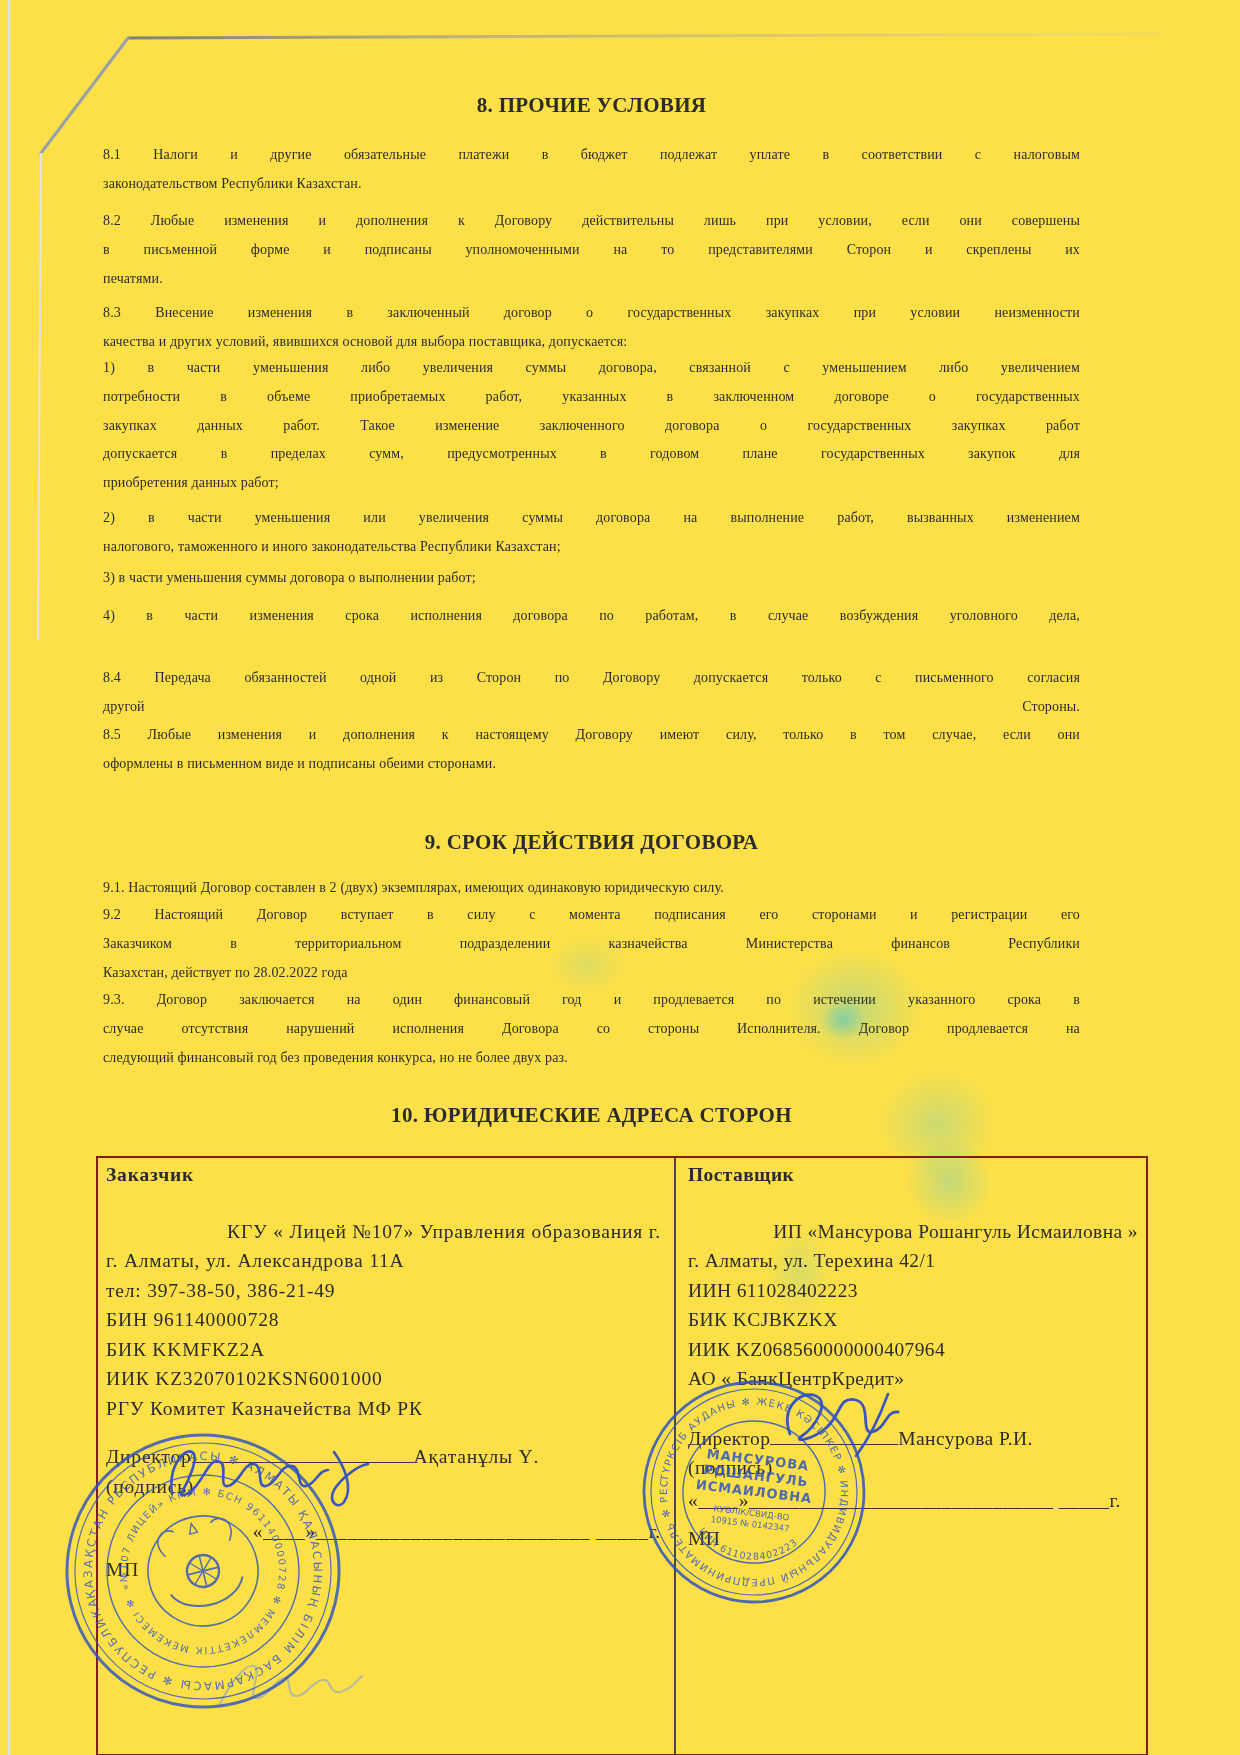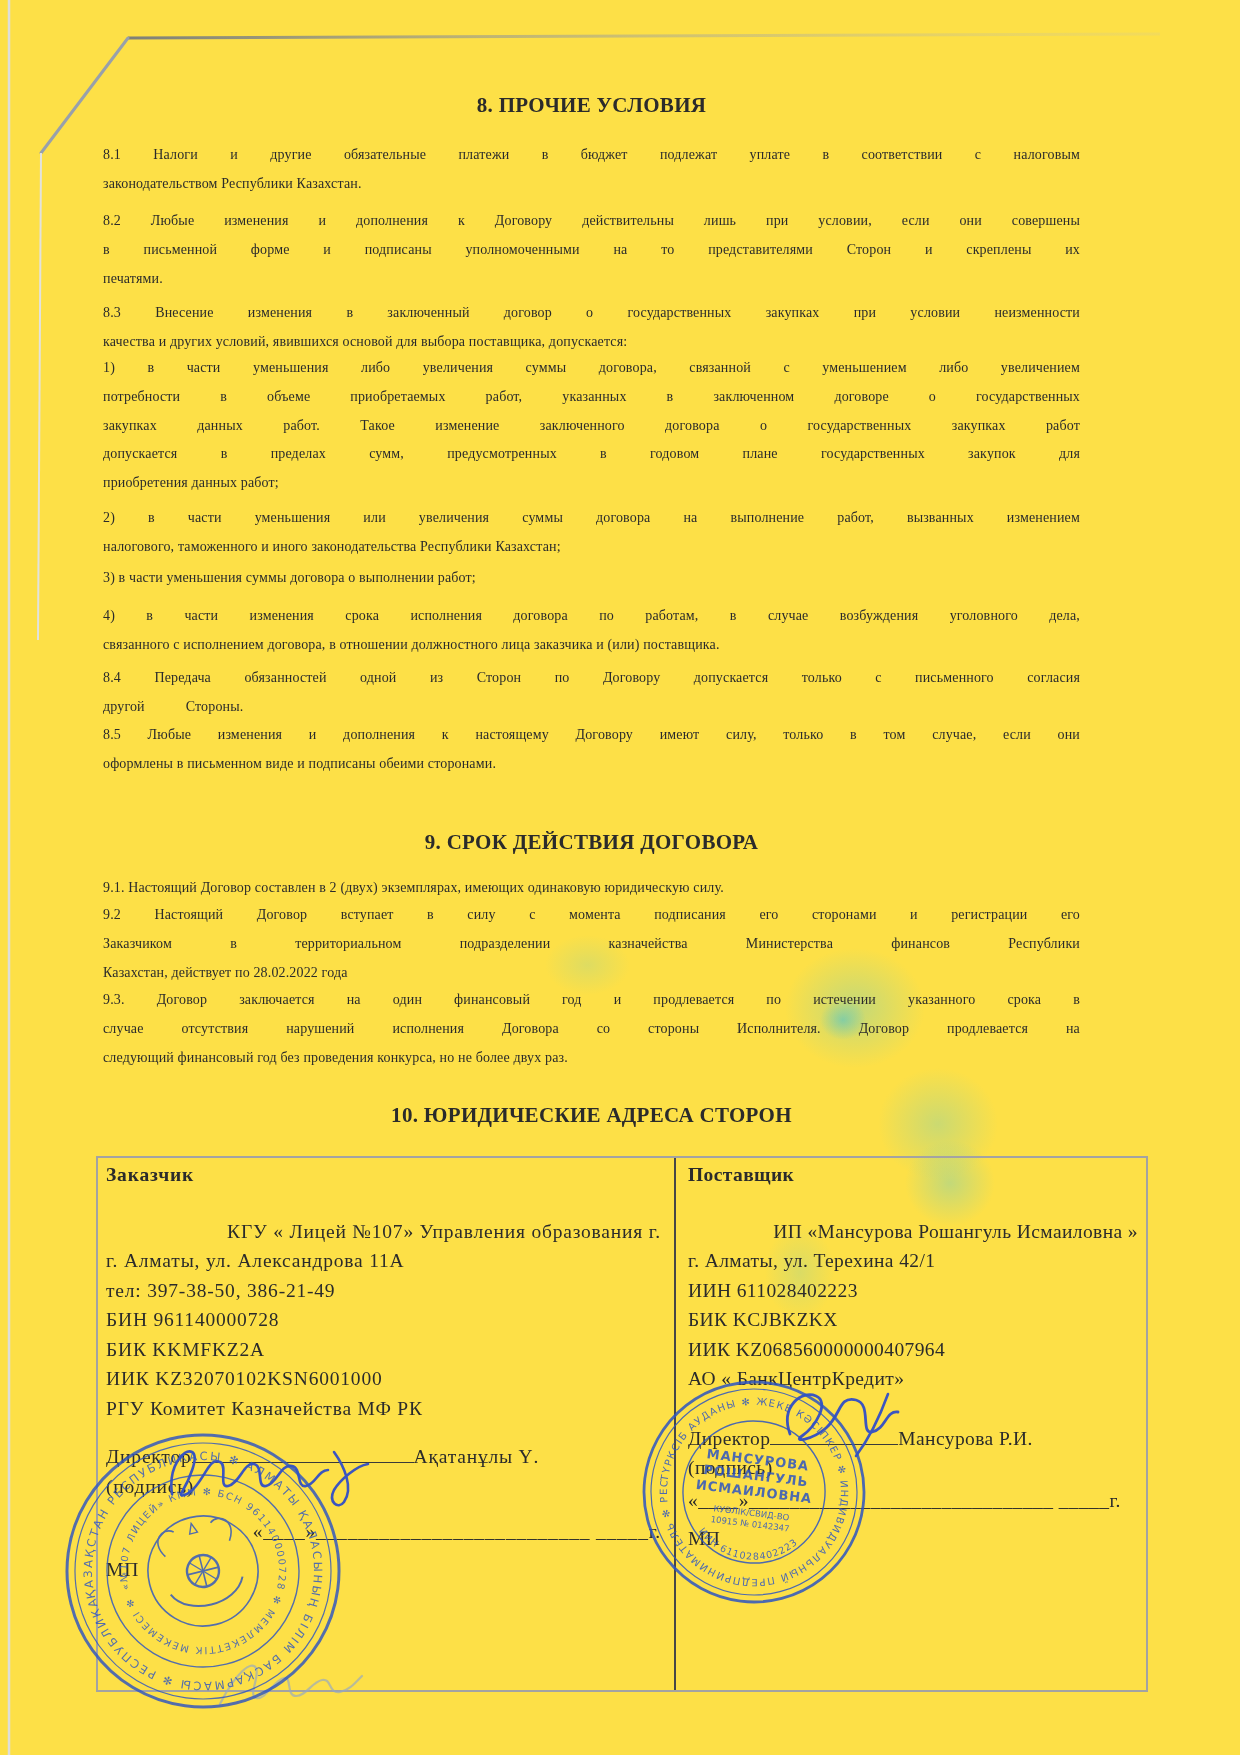--- a/index.html
+++ b/index.html
@@ -5,23 +5,23 @@
   html,body{margin:0;padding:0;background:#e8e8e6;}
   .page{
     position:relative;width:1240px;height:1755px;margin:0 auto;
     background:#fde047;overflow:hidden;
     font-family:"Liberation Serif","DejaVu Serif",serif;color:#2b2b2b;
   }
   .para{position:absolute;left:103px;width:977px;font-size:14px;line-height:28.8px;letter-spacing:.15px;}
   .ln{min-height:28.8px;}
   .j{text-align:justify;text-align-last:justify;}
   .hd{position:absolute;left:103px;width:977px;text-align:center;font-weight:bold;font-size:21px;letter-spacing:.3px;}
-  .splitline{display:flex;justify-content:flex-start;gap:41px;}
+  .splitline{display:flex;justify-content:space-between;gap:41px;}
   
-  .addr-table{position:absolute;left:96px;top:1156px;width:1052px;height:536px;border:2px solid #a3a3a3;box-sizing:border-box;background:transparent;}
+  .addr-table{position:absolute;left:96px;top:1156px;width:1052px;height:600px;border:2px solid #7f1d1d;box-sizing:border-box;background:transparent;}
   .addr-divider{position:absolute;left:576px;top:0;width:2px;height:100%;background:#474747;}
   .cell{position:absolute;top:2px;font-size:19.5px;line-height:29.5px;}
   .cell-left{left:8px;width:555px;letter-spacing:.8px;}
   .cell-right{left:590px;width:450px;letter-spacing:.4px;}
   .cell .title{font-weight:bold;}
   .gap-top{margin-top:27px;text-align:right;}
   .dirrow{display:flex;align-items:baseline;margin-top:19px;}
   .dirrow-r{display:flex;align-items:baseline;margin-top:30px;}
   .sigline{display:inline-block;border-bottom:1.6px solid #3a3a3a;height:20px;}
   .sigline-l{width:222px;}
@@ -91,21 +91,20 @@
     <div class="ln j">2) в части уменьшения или увеличения суммы договора на выполнение работ, вызванных изменением</div>
     <div class="ln">налогового, таможенного и иного законодательства Республики Казахстан;</div>
   </div>
 
   <div class="para" style="top:564px">
     <div class="ln">3) в части уменьшения суммы договора о выполнении работ;</div>
   </div>
 
   <div class="para" style="top:602px">
     <div class="ln j">4) в части изменения срока исполнения договора по работам, в случае возбуждения уголовного дела,</div>
-    <div class="ln">связанного с исполнением договора, в отношении должностного лица заказчика и (или) поставщика.</div>
   </div>
 
   <div class="para" style="top:664px">
     <div class="ln j">8.4 Передача обязанностей одной из Сторон по Договору допускается только с письменного согласия</div>
     <div class="ln splitline">
       <span>другой</span>
       <span>Стороны.</span>
     </div>
   </div>
 

